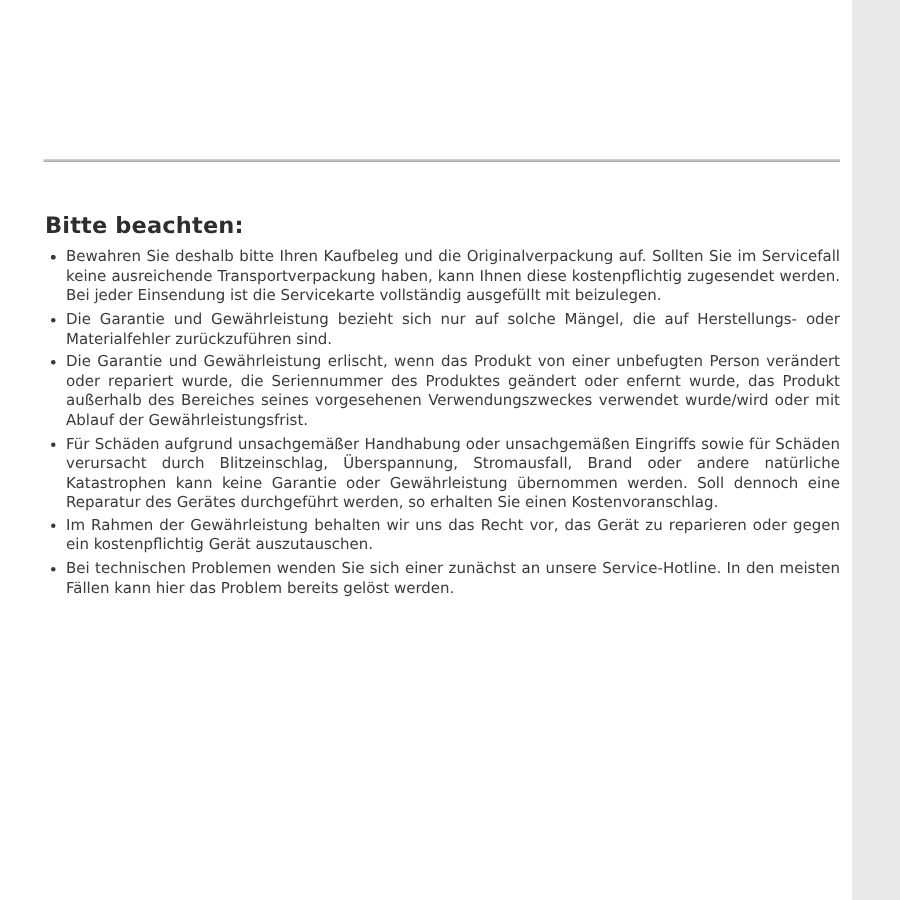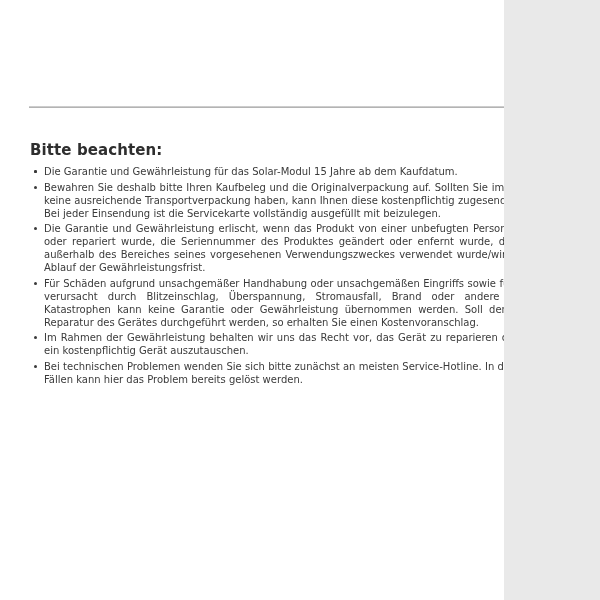--- a/index.html
+++ b/index.html
@@ -9,21 +9,21 @@
     --rule: #a6a6a6;
   }
   * { box-sizing: border-box; }
   html, body {
     margin: 0;
     padding: 0;
     background: #e9e9e9;
   }
   .page {
     position: relative;
-    width: 504px;
+    width: 568px;
     height: 600px;
     background: var(--background, #ffffff);
     font-family: "DejaVu Sans", "Liberation Sans", sans-serif;
     overflow: hidden;
   }
   .rule {
     position: absolute;
     left: 29px;
     top: 106px;
     width: 531px;
@@ -78,38 +78,38 @@
 
   <div class="content">
     <h2 class="heading">Bitte beachten:</h2>
 
     <ul class="notice-list">
       <li>
         <span class="dot"></span>
       </li>
       <li>
         <span class="dot"></span>
-        <span>Die Garantie und Gewährleistung für das Solar-Modul 15 Jahre ab dem Kaufdatum.</span>
+        <span>Bewahren Sie deshalb bitte Ihren Kaufbeleg und die Originalverpackung auf. Sollten Sie im Servicefall keine ausreichende Transportverpackung haben, kann Ihnen diese kostenpflichtig zugesendet werden. Bei jeder Einsendung ist die Servicekarte vollständig ausgefüllt mit beizulegen.</span>
       </li>
       <li>
         <span class="dot"></span>
-        <span>Bewahren Sie deshalb bitte Ihren Kaufbeleg und die Originalverpackung auf. Sollten Sie im Servicefall keine ausreichende Transportverpackung haben, kann Ihnen diese kostenpflichtig zugesendet werden. Bei jeder Einsendung ist die Servicekarte vollständig ausgefüllt mit beizulegen.</span>
+        <span>Die Garantie und Gewährleistung bezieht sich nur auf solche Mängel, die auf Herstellungs- oder Materialfehler zurückzuführen sind.</span>
       </li>
       <li>
         <span class="dot"></span>
         <span>Die Garantie und Gewährleistung erlischt, wenn das Produkt von einer unbefugten Person verändert oder repariert wurde, die Seriennummer des Produktes geändert oder enfernt wurde, das Produkt außerhalb des Bereiches seines vorgesehenen Verwendungszweckes verwendet wurde/wird oder mit Ablauf der Gewährleistungsfrist.</span>
       </li>
       <li>
         <span class="dot"></span>
         <span>Für Schäden aufgrund unsachgemäßer Handhabung oder unsachgemäßen Eingriffs sowie für Schäden verursacht durch Blitzeinschlag, Überspannung, Stromausfall, Brand oder andere natürliche Katastrophen kann keine Garantie oder Gewährleistung übernommen werden. Soll dennoch eine Reparatur des Gerätes durchgeführt werden, so erhalten Sie einen Kostenvoranschlag.</span>
       </li>
       <li>
         <span class="dot"></span>
         <span>Im Rahmen der Gewährleistung behalten wir uns das Recht vor, das Gerät zu reparieren oder gegen ein kostenpflichtig Gerät auszutauschen.</span>
       </li>
       <li>
         <span class="dot"></span>
-        <span>Bei technischen Problemen wenden Sie sich bitte zunächst an meisten Service-Hotline. In den meisten Fällen kann hier das Problem bereits gelöst werden.</span>
+        <span>Bei technischen Problemen wenden Sie sich einer zunächst an unsere Service-Hotline. In den meisten Fällen kann hier das Problem bereits gelöst werden.</span>
       </li>
     </ul>
   </div>
 
 </div>
 
 </body></html>

